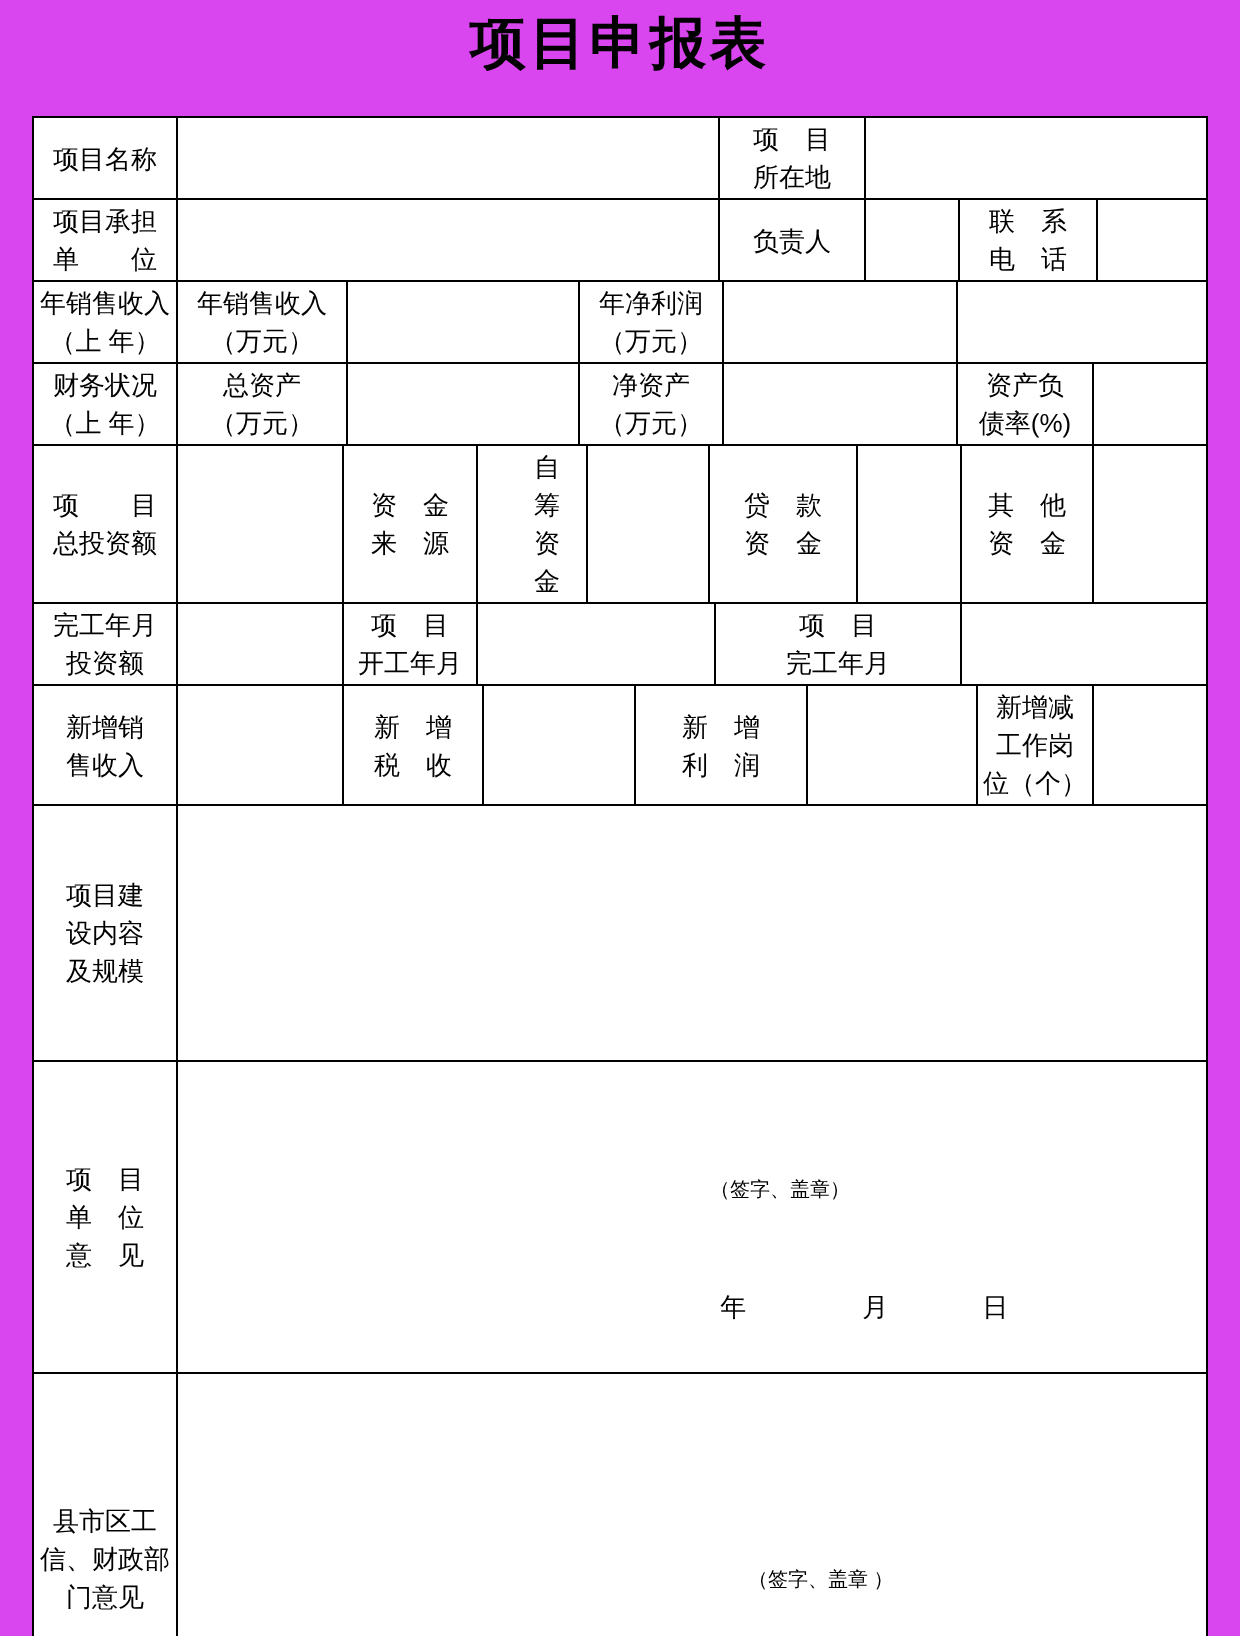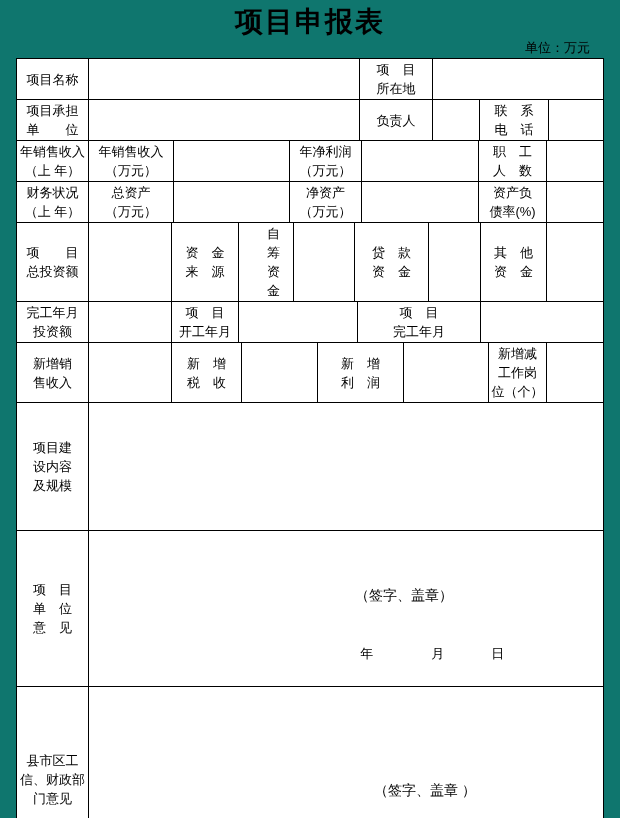--- a/index.html
+++ b/index.html
@@ -5,21 +5,21 @@
   html, body {
     margin: 0;
     padding: 0;
     background: #ffffff;
     font-family: "Liberation Sans", sans-serif;
     color: #000000;
   }
   .page {
     width: 620px;
     height: 818px;
-    background: #0f766e;
+    background: #d946ef;
     position: relative;
     box-sizing: border-box;
   }
   .doc-title {
     text-align: center;
     font-size: 28px;
     font-weight: bold;
     letter-spacing: 2px;
     padding-top: 6px;
     line-height: 32px;
@@ -59,31 +59,30 @@
     overflow: hidden;
     padding: 1px 2px;
   }
   .cell + .cell { border-left: 1px solid #000; }
   .grow { flex: 1 1 auto; }
   .opinion-cell {
     position: relative;
     display: block;
     padding: 0;
   }
-  .sign-line { position: absolute; font-size: 14px; white-space: pre; }
+  .sign-line { position: absolute; font-size: 10px; white-space: pre; }
   .date-line { position: absolute; font-size: 13px; white-space: pre; }
   .date-line .gap-m { display: inline-block; }
 </style>
 </head>
 <body>
 
 <div class="page">
 
   <div class="doc-title">项目申报表</div>
-  <div class="unit-note">单位：万元</div>
 
   <div class="tbl">
 
     <div class="row" style="min-height:34px;">
       <div class="cell" style="width:71px;">项目名称</div>
       <div class="cell" style="width:271px;"></div>
       <div class="cell" style="width:73px;">项　目
 所在地</div>
       <div class="cell grow"></div>
     </div>
@@ -101,22 +100,20 @@
 
     <div class="row" style="min-height:37px;">
       <div class="cell" style="width:71px;">年销售收入
 （上 年）</div>
       <div class="cell" style="width:85px;">年销售收入
 （万元）</div>
       <div class="cell" style="width:116px;"></div>
       <div class="cell" style="width:72px;">年净利润
 （万元）</div>
       <div class="cell" style="width:117px;"></div>
-      <div class="cell" style="width:68px;">职　工
-人　数</div>
       <div class="cell grow"></div>
     </div>
 
     <div class="row" style="min-height:37px;">
       <div class="cell" style="width:71px;">财务状况
 （上 年）</div>
       <div class="cell" style="width:85px;">总资产
 （万元）</div>
       <div class="cell" style="width:116px;"></div>
       <div class="cell" style="width:72px;">净资产

